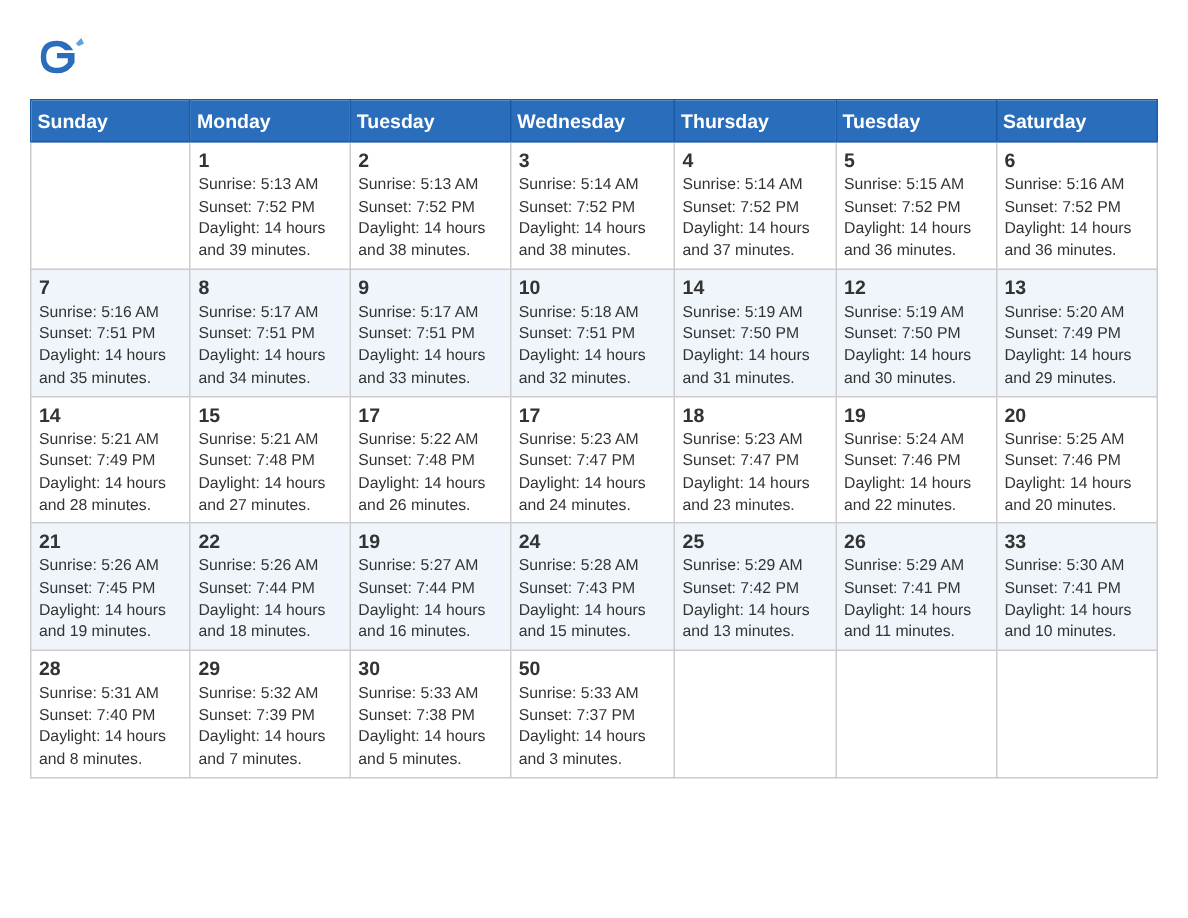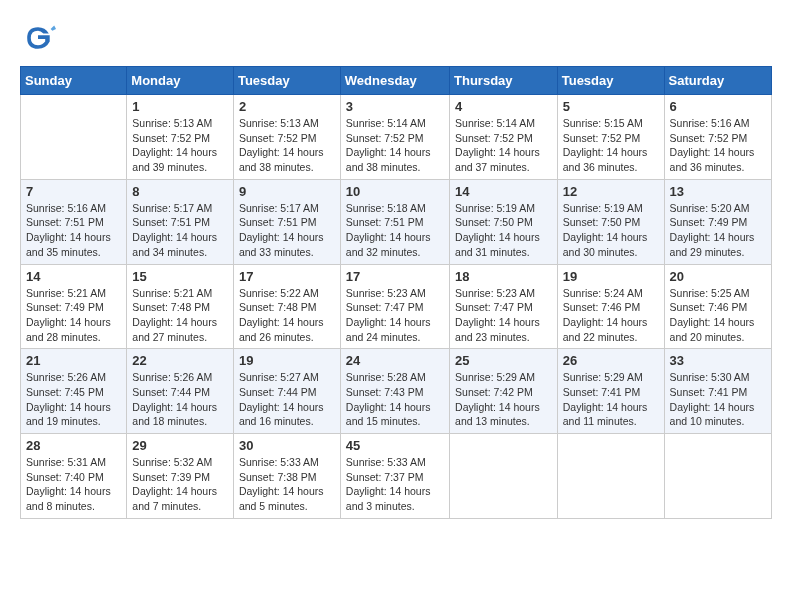--- a/index.html
+++ b/index.html
@@ -337,21 +337,21 @@
 and 7 minutes.</div>
         </td>
         <td>
           <span class="day-number">30</span>
           <div class="day-info" style="white-space: pre-line;">Sunrise: 5:33 AM
 Sunset: 7:38 PM
 Daylight: 14 hours
 and 5 minutes.</div>
         </td>
         <td>
-          <span class="day-number">45</span>
+          <span class="day-number">50</span>
           <div class="day-info" style="white-space: pre-line;">Sunrise: 5:33 AM
 Sunset: 7:37 PM
 Daylight: 14 hours
 and 3 minutes.</div>
         </td>
         <td class="empty-cell"></td>
         <td class="empty-cell"></td>
         <td class="empty-cell"></td>
       </tr>
     </tbody>

